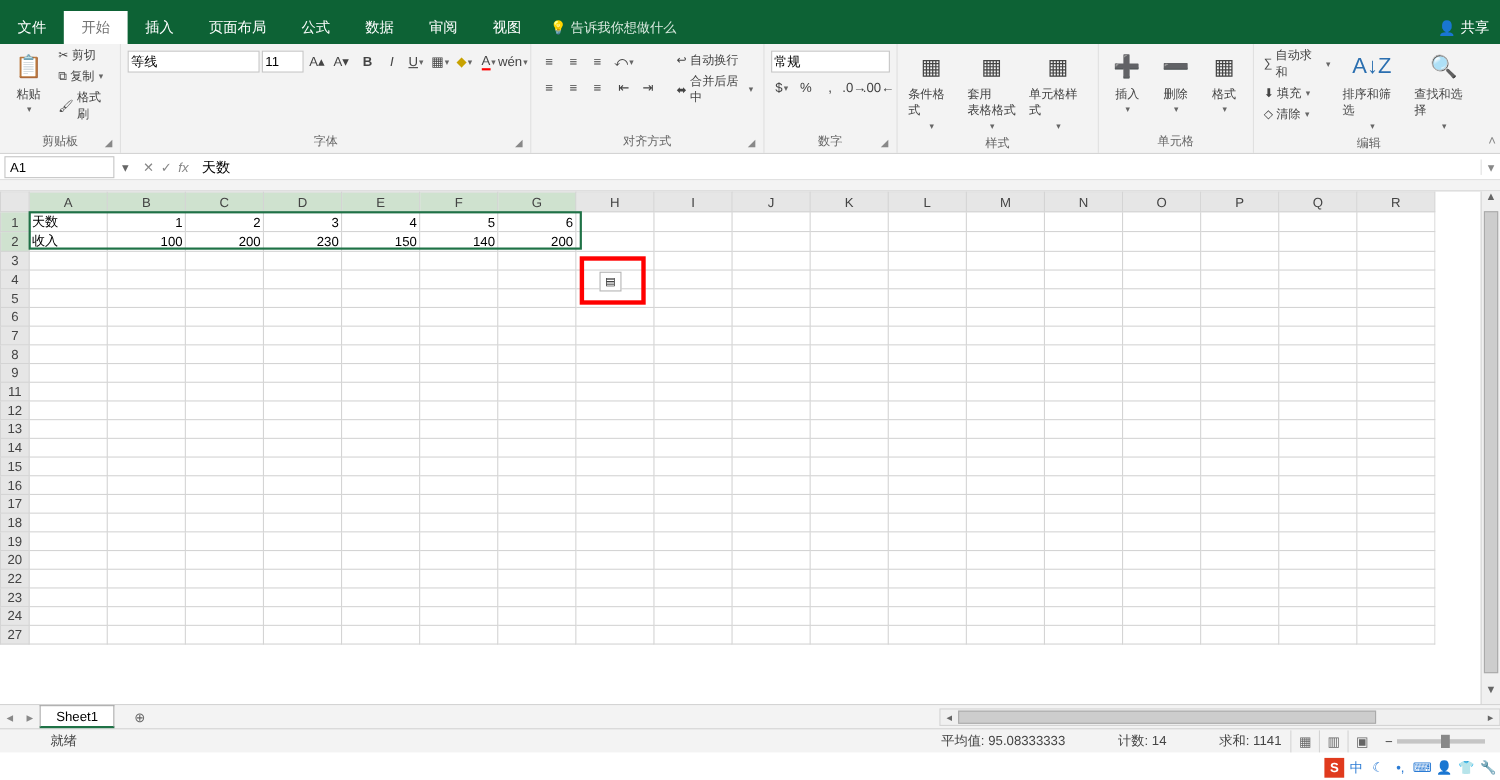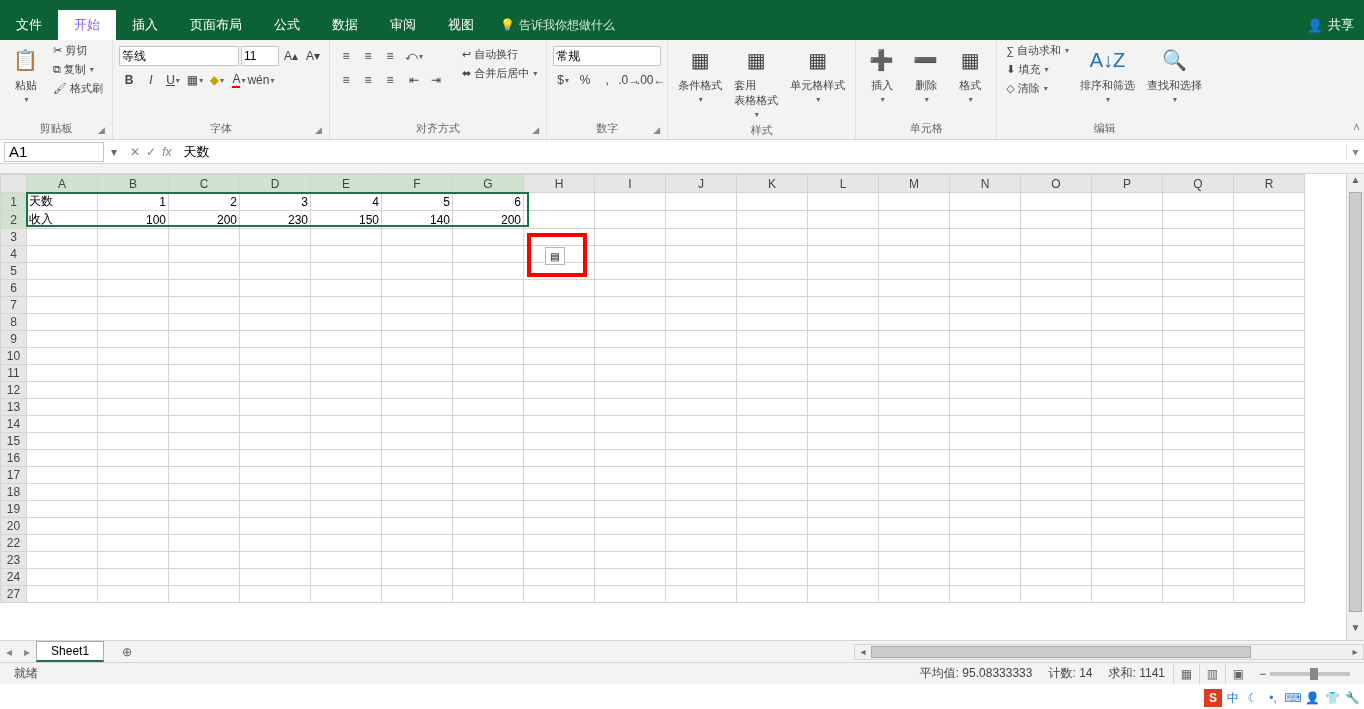--- a/index.html
+++ b/index.html
@@ -5,21 +5,21 @@
 * { box-sizing: border-box; margin: 0; padding: 0; }
 body { font-family: "Microsoft YaHei", Arial, sans-serif; font-size: 12px; background: #fff; overflow: hidden; width: 1364px; height: 709px; position: relative; }
 
 
 .titlebar { background: #0d6235; height: 10px; }
 
 
 .tabs { background: #0d6235; display: flex; align-items: center; height: 30px; color: #fff; }
 .tab { padding: 0 16px; height: 30px; line-height: 30px; cursor: pointer; font-size: 13px; }
 .tab.file { background: #0d6235; color: #fff; }
-.tab.active { background: #fff; color: #8b5cf6; }
+.tab.active { background: #fff; color: #737373; }
 .tellme { margin-left: 10px; display: flex; align-items: center; color: #d8e8de; font-size: 12px; }
 .tellme .bulb { margin-right: 4px; }
 .share { margin-left: auto; margin-right: 10px; color: #fff; display: flex; align-items: center; font-size: 13px; }
 
 
 .ribbon { background: #f3f3f3; border-bottom: 1px solid #d4d4d4; height: 100px; display: flex; }
 .group { border-right: 1px solid #e0e0e0; padding: 2px 6px 0; display: flex; flex-direction: column; justify-content: space-between; position: relative; }
 .group-body { display: flex; align-items: flex-start; gap: 4px; flex: 1; }
 .group-label { text-align: center; font-size: 11px; color: #666; padding: 2px 0 3px; }
 .launcher { position: absolute; right: 2px; bottom: 2px; width: 12px; height: 12px; font-size: 9px; color: #888; cursor: pointer; }
@@ -32,21 +32,21 @@
 .fontrow { display: flex; align-items: center; gap: 2px; }
 .combo { border: 1px solid #c5c5c5; background: #fff; height: 20px; font-size: 12px; padding: 0 2px; }
 .fontname { width: 120px; }
 .fontsize { width: 38px; }
 .nfcombo { width: 108px; }
 .iconbtn { width: 20px; height: 20px; display: inline-flex; align-items: center; justify-content: center; cursor: pointer; border: 1px solid transparent; font-size: 12px; color: #444; }
 .dd { font-size: 8px; margin-left: 1px; color: #666; }
 
 
 .fbar { display: flex; align-items: center; height: 24px; border-bottom: 1px solid #d4d4d4; background: #fff; }
-.namebox { width: 100px; border: 1px solid #c5c5c5; margin: 2px 2px 2px 4px; height: 20px; font-size: 15px; padding: 0 4px; }
+.namebox { width: 100px; border: 1px solid #c5c5c5; margin: 2px 2px 2px 4px; height: 20px; font-size: 12px; padding: 0 4px; }
 .namebox-dd { width: 16px; text-align: center; color: #666; cursor: pointer; }
 .fxbtns { display: flex; gap: 6px; padding: 0 8px; color: #888; }
 .fxinput { flex: 1; border: none; height: 20px; font-size: 13px; padding: 0 4px; }
 .fbar-dd { width: 18px; text-align: center; color: #888; cursor: pointer; border-left: 1px solid #e0e0e0; }
 
 
 .fbar-spacer { height: 10px; background: #f3f3f3; border-bottom: 1px solid #d4d4d4; }
 
 
 .gridwrap { position: relative; display: flex; height: 466px; }
@@ -78,21 +78,21 @@
 .navarr { padding: 0 6px; color: #888; cursor: pointer; }
 .stab { padding: 2px 14px; background: #fff; border: 1px solid #aaa; border-bottom: 2px solid #1f7246; font-size: 12px; cursor: pointer; }
 .addsheet { width: 22px; height: 18px; margin-left: 12px; display: flex; align-items: center; justify-content: center; border-radius: 50%; cursor: pointer; color: #666; }
 .hscroll { margin-left: auto; width: 510px; height: 16px; background: #f0f0f0; border: 1px solid #d4d4d4; display: flex; align-items: center; }
 .hsbtn { width: 16px; text-align: center; font-size: 10px; color: #666; cursor: pointer; }
 .hsthumb { height: 12px; background: #cdcdcd; border: 1px solid #aaa; }
 
 
 .status { display: flex; align-items: center; height: 22px; background: #f3f3f3; border-top: 1px solid #d4d4d4; font-size: 12px; color: #444; padding: 0 6px; }
 .status .spacer { flex: 1; }
-.statitem { padding: 0 8px; }
+.statitem { padding: 0 8px; margin-left: 32px; }
 .viewbtns { display: flex; }
 .viewbtn { width: 26px; height: 20px; display: flex; align-items: center; justify-content: center; border-left: 1px solid #d4d4d4; cursor: pointer; color: #666; }
 .zoom { display: flex; align-items: center; gap: 4px; padding: 0 8px; }
 .zslider { width: 80px; height: 4px; background: #c5c5c5; position: relative; }
 .zslider .zt { position: absolute; width: 8px; height: 12px; background: #888; top: -4px; left: 50%; }
 
 
 .tray { position: absolute; right: 2px; bottom: 0; display: flex; gap: 2px; align-items: center; height: 22px; }
 .tray .ti { width: 18px; height: 18px; display: flex; align-items: center; justify-content: center; font-size: 12px; }
 .col-split { width:1px; background:#e0e0e0; margin: 6px 2px; }
@@ -144,21 +144,21 @@
             <span>🖌</span>
             <span>格式刷</span>
           </div>
       </div>
     </div>
     <div class="group-label">剪贴板</div>
     <div class="launcher">◢</div>
   </div>
 
   <div class="group">
-    <div class="group-body" style="flex-direction:column; gap:4px; padding-top:4px;">
+    <div class="group-body" style="flex-direction:row; gap:4px; padding-top:4px;">
       <div class="fontrow">
         <input class="combo fontname" value="等线" style="">
         <input class="combo fontsize" value="11" style="">
         <span class="iconbtn">A▴</span>
         <span class="iconbtn">A▾</span>
       </div>
       <div class="fontrow">
         <span class="iconbtn">
             <b>B</b>
           </span>
@@ -537,41 +537,20 @@
             <td class="cell num"></td>
             <td class="cell num"></td>
             <td class="cell num"></td>
             <td class="cell num"></td>
             <td class="cell num"></td>
             <td class="cell num"></td>
             <td class="cell num"></td>
             <td class="cell num"></td>
           </tr>
           <tr>
-            <th class="rowh">10</th>
-            <td class="cell txt"></td>
-            <td class="cell num"></td>
-            <td class="cell num"></td>
-            <td class="cell num"></td>
-            <td class="cell num"></td>
-            <td class="cell num"></td>
-            <td class="cell num"></td>
-            <td class="cell num"></td>
-            <td class="cell num"></td>
-            <td class="cell num"></td>
-            <td class="cell num"></td>
-            <td class="cell num"></td>
-            <td class="cell num"></td>
-            <td class="cell num"></td>
-            <td class="cell num"></td>
-            <td class="cell num"></td>
-            <td class="cell num"></td>
-            <td class="cell num"></td>
-          </tr>
-          <tr>
             <th class="rowh">11</th>
             <td class="cell txt"></td>
             <td class="cell num"></td>
             <td class="cell num"></td>
             <td class="cell num"></td>
             <td class="cell num"></td>
             <td class="cell num"></td>
             <td class="cell num"></td>
             <td class="cell num"></td>
             <td class="cell num"></td>

